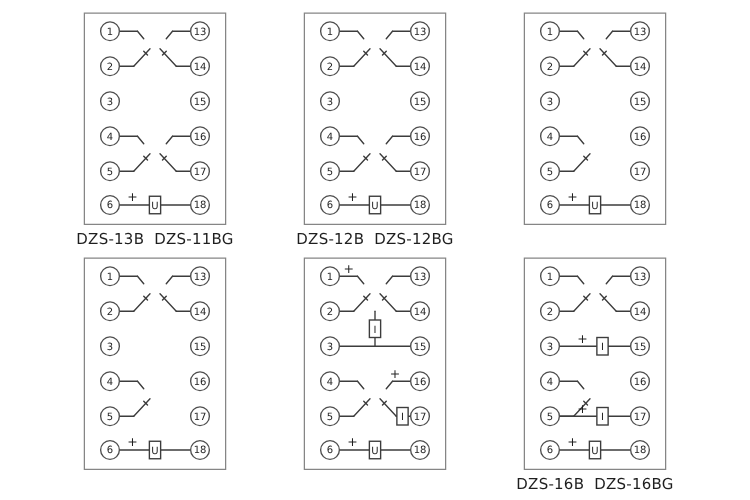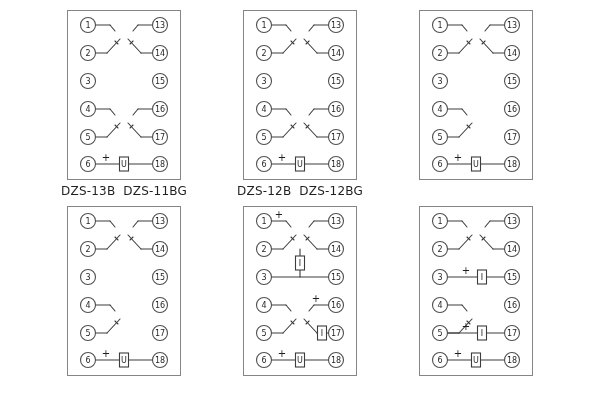--- a/index.html
+++ b/index.html
@@ -545,14 +545,18 @@
           <g>
             <circle cx="92" cy="126" r="7.5"></circle>
             <text x="92" y="128.8" font-size="8" text-anchor="middle">17</text>
           </g>
           <g>
             <circle cx="92" cy="153" r="7.5"></circle>
             <text x="92" y="155.8" font-size="8" text-anchor="middle">18</text>
           </g>
         </g>
       </svg>
+    <div class="caption">
+      <span>DZS-16B</span>
+      <span>DZS-16BG</span>
+    </div>
   </div>
 </div>
 
 </body></html>

